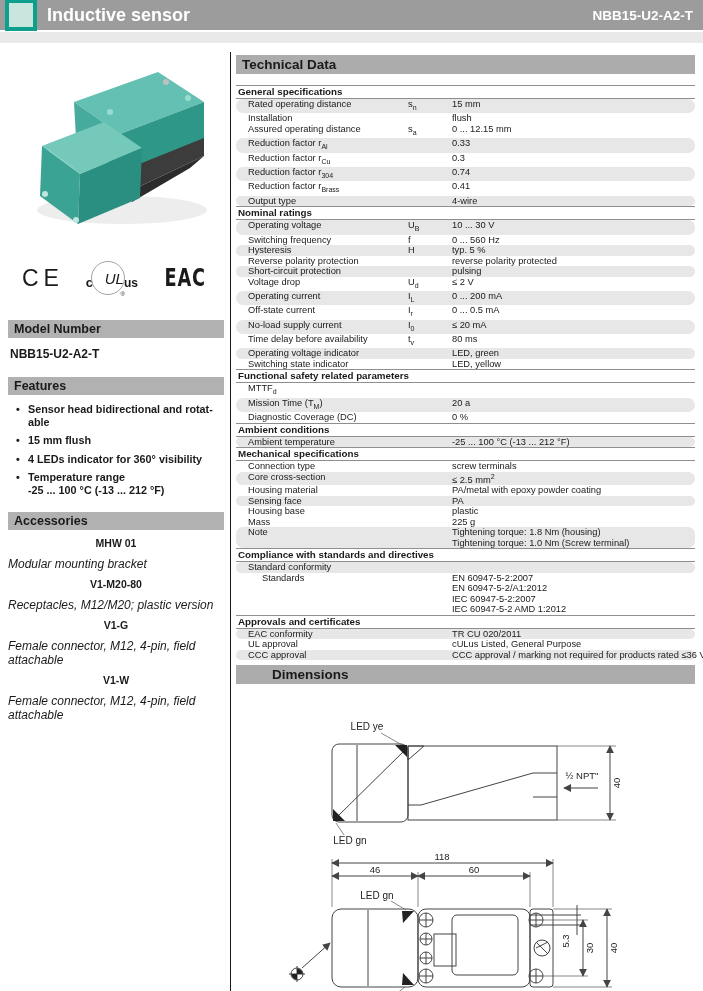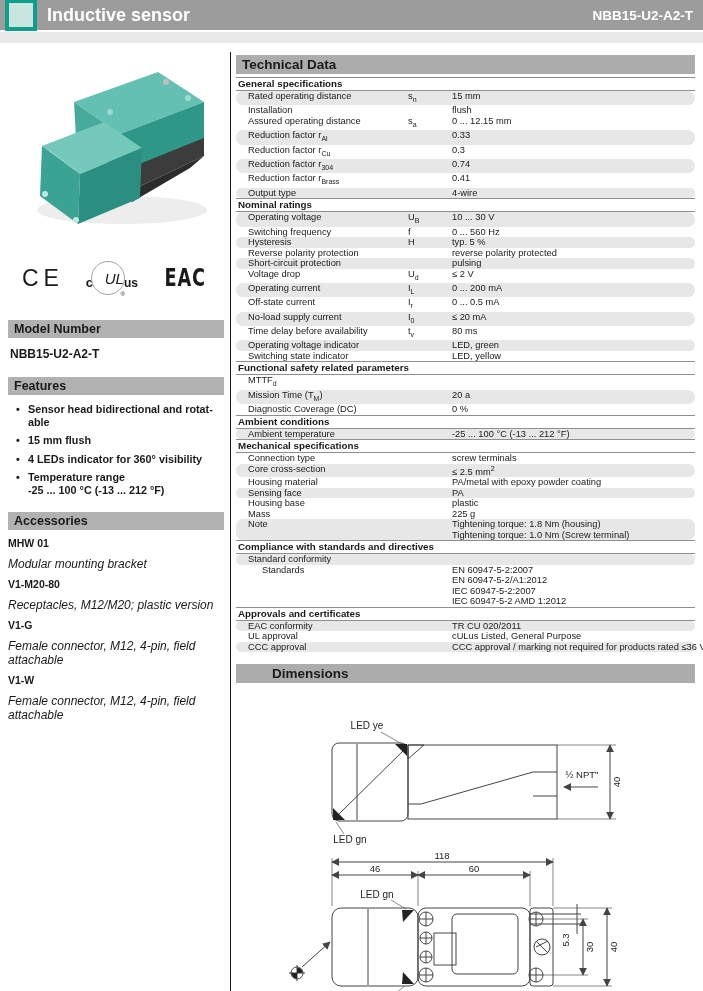--- a/index.html
+++ b/index.html
@@ -30,38 +30,38 @@
   .ul-us{font-size:12px;font-weight:bold;margin-left:-1px;margin-top:10px;}
   .eac{font-size:24px;font-weight:bold;font-stretch:condensed;letter-spacing:1px;
        font-family:"DejaVu Sans", sans-serif;transform:scaleX(.82);}
   .lbar{background:#b1b1b1;font-weight:bold;font-size:12.5px;padding:2px 6px;margin-top:16px;}
   .modelval{font-weight:bold;font-size:12px;margin:9px 0 0 2px;}
   .feat-list{margin:8px 0 0 0;padding:0;list-style:none;}
   .feat-list li{display:flex;font-weight:bold;font-size:10.8px;line-height:12.5px;margin-bottom:6px;}
   .feat-list .blt{width:20px;flex:0 0 20px;text-align:center;}
   .feat-list .ftx{white-space:pre-line;}
   .acc-item{margin-top:7px;}
-  .acc-name{font-weight:bold;font-size:10.5px;}
+  .acc-name{font-weight:bold;font-size:10.5px;text-align:center;}
   .acc-desc{font-size:12px;margin-top:8px;font-style:italic;}
 
   
   .rightcol{position:absolute;left:236px;top:55px;width:459px;}
   .rbar{background:#acacac;font-weight:bold;font-size:13.5px;padding:2px 6px;}
-  .ttable{margin-top:3px;}
+  .ttable{margin-top:11px;}
   .tsec-h{font-weight:bold;font-size:9.8px;line-height:12px;border-top:1px solid #8f8f8f;
           border-bottom:1px solid #8f8f8f;padding-left:2px;}
   .trow{display:flex;font-size:9.3px;line-height:10.5px;border-radius:7px;}
   .trow.shade{background:#e7e7e7;}
   .tl{flex:0 0 172px;padding-left:12px;box-sizing:border-box;}
   .trow.ind2 .tl{padding-left:26px;}
   .tsy{flex:0 0 44px;}
   .tv{flex:1;white-space:nowrap;}
   sub,sup{font-size:7px;}
 
-  .dim-wrap{margin-top:12px;padding-left:36px;}
+  .dim-wrap{margin-top:5px;padding-left:36px;}
   .dsvg{display:block;}
   .dsvg text{font-family:"Liberation Sans", sans-serif;font-size:9.5px;fill:#222;}
   .dsvg .lbl{font-size:10px;}
   .lineart{stroke:#444;stroke-width:1;fill:none;}
   .thin{stroke:#555;stroke-width:0.7;fill:none;}
   .blk{fill:#222;stroke:none;}
 </style>
 </head>
 <body>
 

